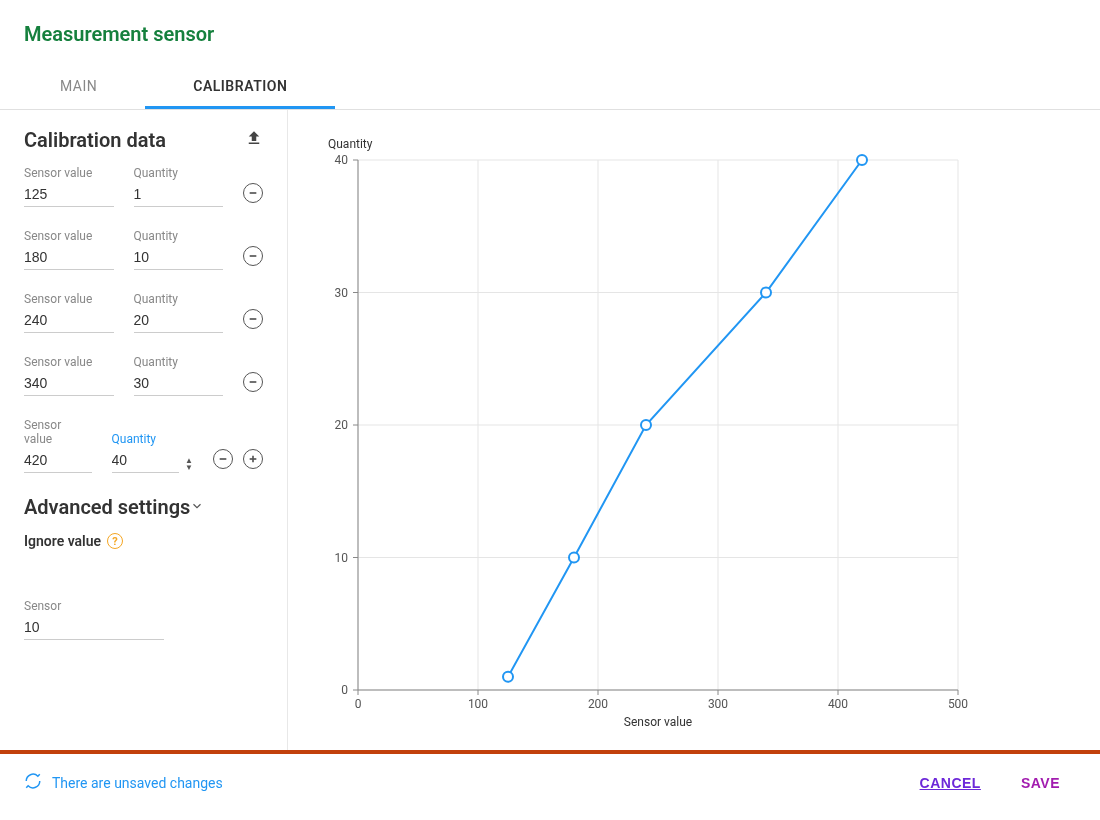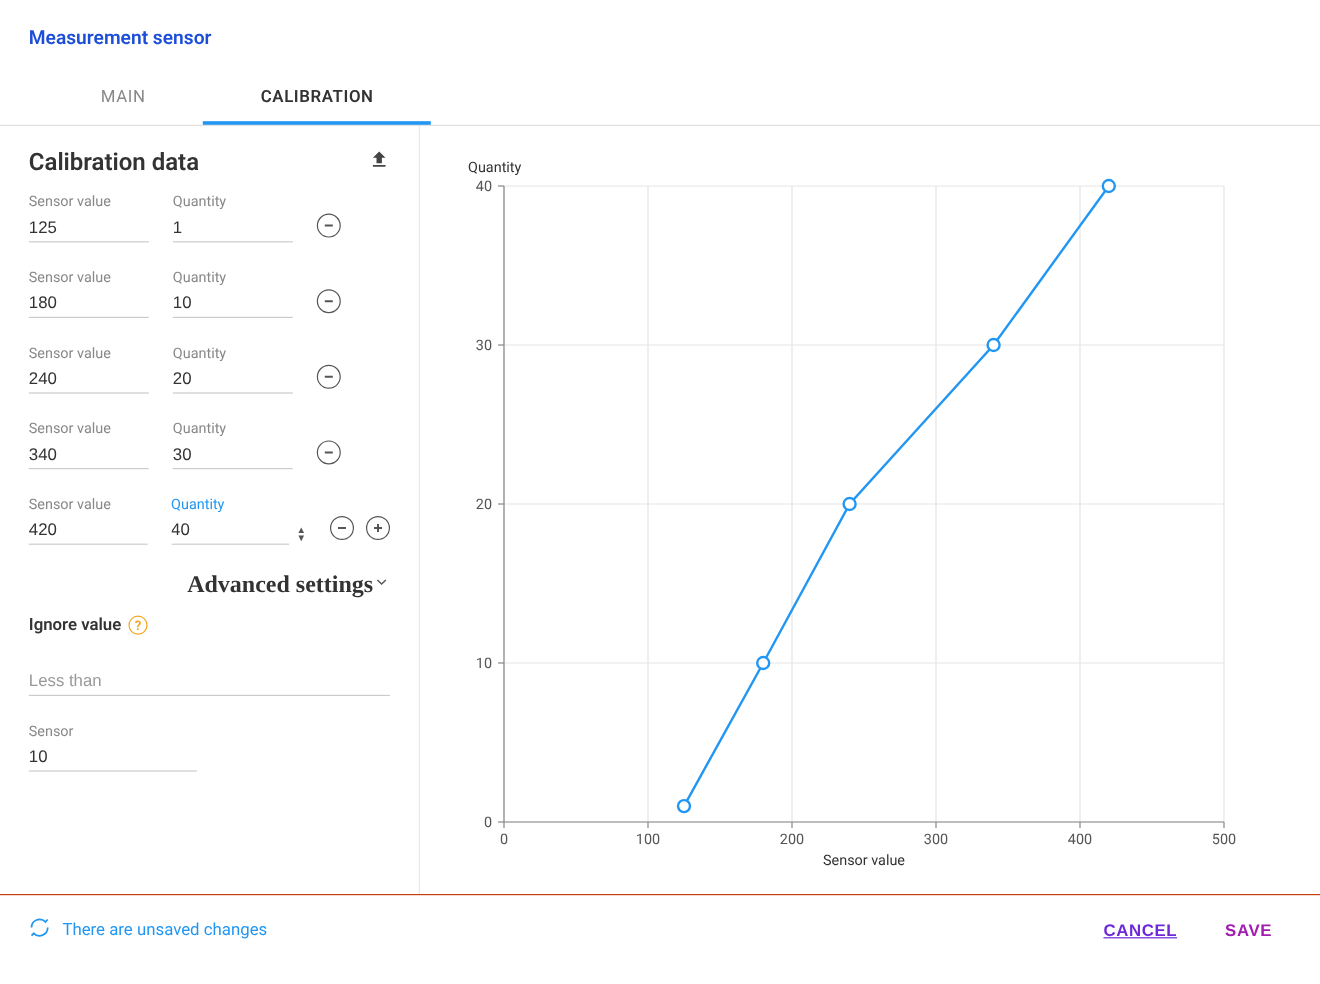--- a/index.html
+++ b/index.html
@@ -1,56 +1,56 @@
 <!DOCTYPE html>
 <html><head>
 <meta charset="utf-8">
 <style>
   * { box-sizing: border-box; margin: 0; padding: 0; }
   html, body { width: 1100px; height: 820px; font-family: "Segoe UI", Roboto, Arial, sans-serif; background: #fff; color: #333; }
-  .page-title { font-size: 16px; font-weight: 600; color: #1d4ed8; padding: 22px 24px 20px 24px; }
-  .tabs { display: flex; border-bottom: 1px solid #e0e0e0; padding-left: 36px; }
+  .page-title { font-size: 20px; font-weight: 600; color: #15803d; padding: 22px 24px 20px 24px; }
+  .tabs { display: flex; border-bottom: 1px solid #e0e0e0; padding-left: 12px; }
   .tab { padding: 12px 48px 12px 48px; font-size: 14px; letter-spacing: 0.5px; color: #888; cursor: pointer; border-bottom: 3px solid transparent; }
   .tab.active { color: #333; font-weight: 600; border-bottom: 3px solid #2196f3; }
   .body { display: flex; height: 640px; }
-  .sidebar { width: 350px; padding: 18px 24px 0 24px; border-right: 1px solid #e8e8e8; overflow-y: auto; position: relative; }
+  .sidebar { width: 288px; padding: 18px 24px 0 24px; border-right: 1px solid #e8e8e8; overflow-y: auto; position: relative; }
   .sidebar::-webkit-scrollbar { width: 8px; }
   .sidebar::-webkit-scrollbar-thumb { background: #c8c8c8; border-radius: 4px; }
   .section-header { display: flex; justify-content: space-between; align-items: center; margin-bottom: 14px; }
   .section-title { font-size: 20px; font-weight: 600; color: #333; }
   .upload-icon svg { width: 18px; height: 18px; fill: #444; }
   .row { display: flex; align-items: flex-end; gap: 20px; margin-bottom: 22px; }
   .field { display: flex; flex-direction: column; width: 100px; }
   .field-label { font-size: 12px; color: #888; margin-bottom: 4px; }
   .field-label.focused { color: #2196f3; }
   .field-input { border: none; border-bottom: 1px solid #ccc; font-size: 14px; color: #333; padding: 2px 0 4px 0; outline: none; background: transparent; width: 100%; }
   .field-input::placeholder { color: #aaa; }
   .row-icons { display: flex; gap: 10px; align-items: center; padding-bottom: 4px; }
   .circle-btn { width: 20px; height: 20px; border: 1.5px solid #555; border-radius: 50%; display: flex; align-items: center; justify-content: center; cursor: pointer; background: #fff; }
   .circle-btn svg { width: 10px; height: 10px; stroke: #555; stroke-width: 2; }
   .stepper { display:flex; flex-direction:column; margin-left:-14px; margin-bottom:2px; }
   .stepper span { font-size:8px; line-height:7px; color:#555; cursor:pointer; }
-  .adv-header { display:flex; justify-content:flex-end; align-items:center; margin: 8px 0 14px 0; font-family: Liberation Serif, serif; }
+  .adv-header { display:flex; justify-content:flex-start; align-items:center; margin: 8px 0 14px 0; }
   .adv-title { font-size: 20px; font-weight:600; color:#333; }
   .chevron svg { width:14px; height:14px; stroke:#555; stroke-width:2; fill:none; }
   .ignore-row { display:flex; align-items:center; gap:6px; margin-bottom: 28px; }
   .ignore-label { font-size:14px; font-weight:600; color:#333; }
   .help-icon { width:16px; height:16px; border:1.5px solid #f5a623; border-radius:50%; color:#f5a623; font-size:11px; font-weight:700; display:flex; align-items:center; justify-content:center; }
   .two-col { display:flex; gap:40px; margin-bottom:22px; }
   .ph-field { flex:1; border:none; border-bottom:1px solid #ccc; font-size:14px; color:#333; padding:2px 0 4px 0; outline:none; background:transparent; }
   .ph-field::placeholder { color:#999; }
   .chart-area { flex:1; padding: 20px 40px 0 10px; position:relative; }
   .chart-svg { width: 680px; height: 610px; }
   .axis-label { font-size:12px; fill:#333; }
   .tick-label { font-size:12px; fill:#555; }
   .grid-line { stroke:#e5e5e5; stroke-width:1; }
   .axis-line { stroke:#888; stroke-width:1; }
   .data-line { stroke:#2196f3; stroke-width:2; fill:none; }
   .data-point { fill:#fff; stroke:#2196f3; stroke-width:2; }
-  .footer { display:flex; justify-content:space-between; align-items:center; padding: 18px 40px 0 24px; border-top:1px solid #c2410c; }
+  .footer { display:flex; justify-content:space-between; align-items:center; padding: 18px 40px 0 24px; border-top:4px solid #c2410c; }
   .unsaved { display:flex; align-items:center; gap:10px; color:#2196f3; font-size:14px; }
   .unsaved svg { width:18px; height:18px; stroke:#2196f3; stroke-width:2; fill:none; }
   .footer-buttons { display:flex; gap:40px; }
   .btn { font-size:14px; font-weight:600; letter-spacing:0.5px; cursor:pointer; background:none; border:none; }
   .btn-cancel { color:#6d28d9;text-decoration:underline; }
   .btn-save { color:#a21caf; }
 </style>
 </head>
 <body>
 
@@ -187,21 +187,20 @@
           </svg>
       </div>
     </div>
 
     <div class="ignore-row">
       <div class="ignore-label">Ignore value</div>
       <div class="help-icon">?</div>
     </div>
 
     <div class="two-col">
-      <input class="ph-field" placeholder="Less than" style="">
     </div>
 
     <div class="field" style="width:140px;">
       <div class="field-label">Sensor</div>
       <input class="field-input" value="10" style="">
     </div>
 
   </div>
 
   <div class="chart-area">

